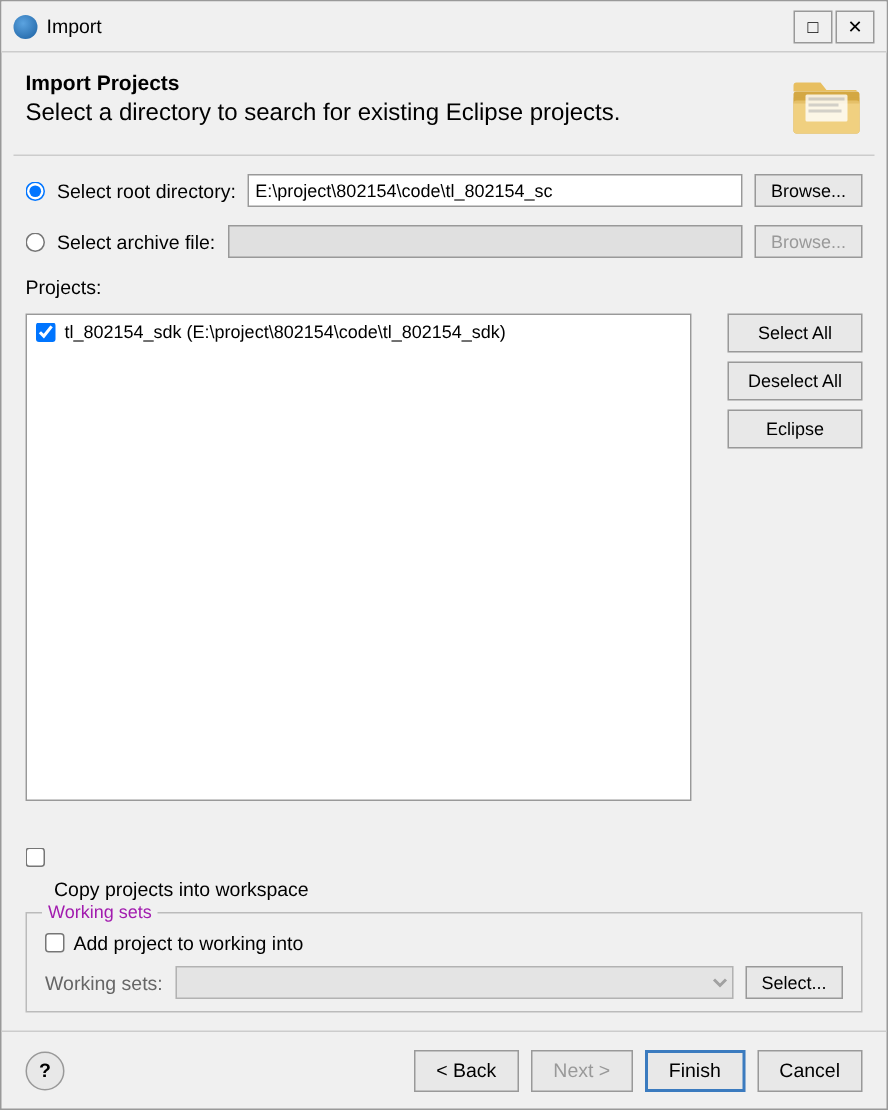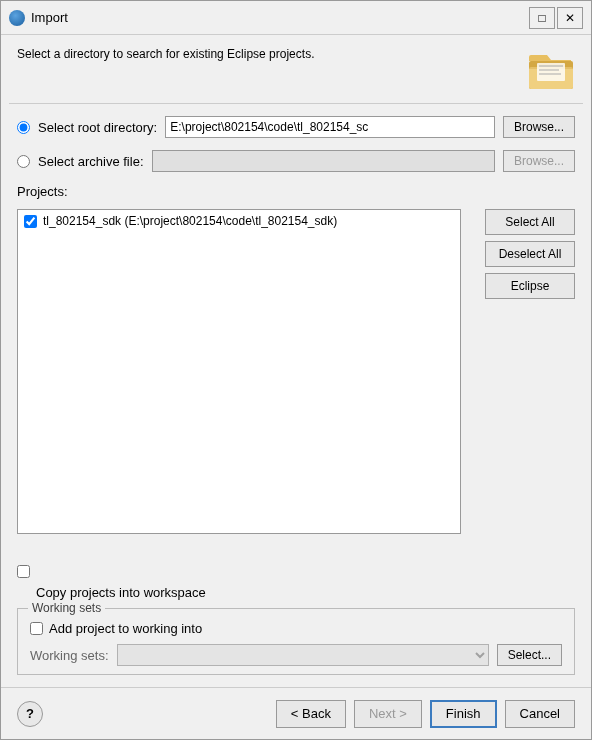--- a/index.html
+++ b/index.html
@@ -65,21 +65,21 @@
       align-items: flex-start;
       justify-content: space-between;
     }
     .header-text h2 {
       font-size: 14px;
       font-weight: bold;
       margin-bottom: 4px;
       color: #000;
     }
     .header-text p {
-      font-size: 12px;
+      font-size: 16px;
       color: #000;
     }
     .header-icon {
       width: 48px;
       height: 48px;
       flex-shrink: 0;
     }
     .folder-icon svg {
       width: 48px;
       height: 48px;
@@ -206,21 +206,21 @@
       padding: 8px 12px;
       position: relative;
     }
     .working-sets-legend {
       position: absolute;
       top: -8px;
       left: 10px;
       background: #f0f0f0;
       padding: 0 4px;
       font-size: 12px;
-      color: #404040;
+      color: #a21caf;
     }
     .working-sets-content {
       display: flex;
       flex-direction: column;
       gap: 8px;
       margin-top: 4px;
     }
     .ws-checkbox-row {
       display: flex;
       align-items: center;
@@ -310,20 +310,21 @@
     <div class="title-bar-icon" style="background:radial-gradient(circle at 40% 35%, #5ba3e0, #1a5fa0);"></div>
     <span class="title-bar-text">Import</span>
     <div class="title-bar-controls">
       <button class="title-bar-btn">□</button>
       <button class="title-bar-btn">✕</button>
     </div>
   </div>
 
   <div class="header-section">
     <div class="header-text">
+      <h2>Import Projects</h2>
       <p>Select a directory to search for existing Eclipse projects.</p>
     </div>
     <div class="header-icon folder-icon">
       <svg viewBox="0 0 48 48" xmlns="http://www.w3.org/2000/svg">
 
         <rect x="2" y="14" width="44" height="28" rx="2" ry="2" fill="#d4a843"></rect>
 
         <path d="M2 14 L2 10 Q2 8 4 8 L20 8 L24 13 L44 13 L44 14 Z" fill="#e8bf60"></path>
 
         <rect x="2" y="20" width="44" height="22" rx="2" ry="2" fill="#f0d080"></rect>

